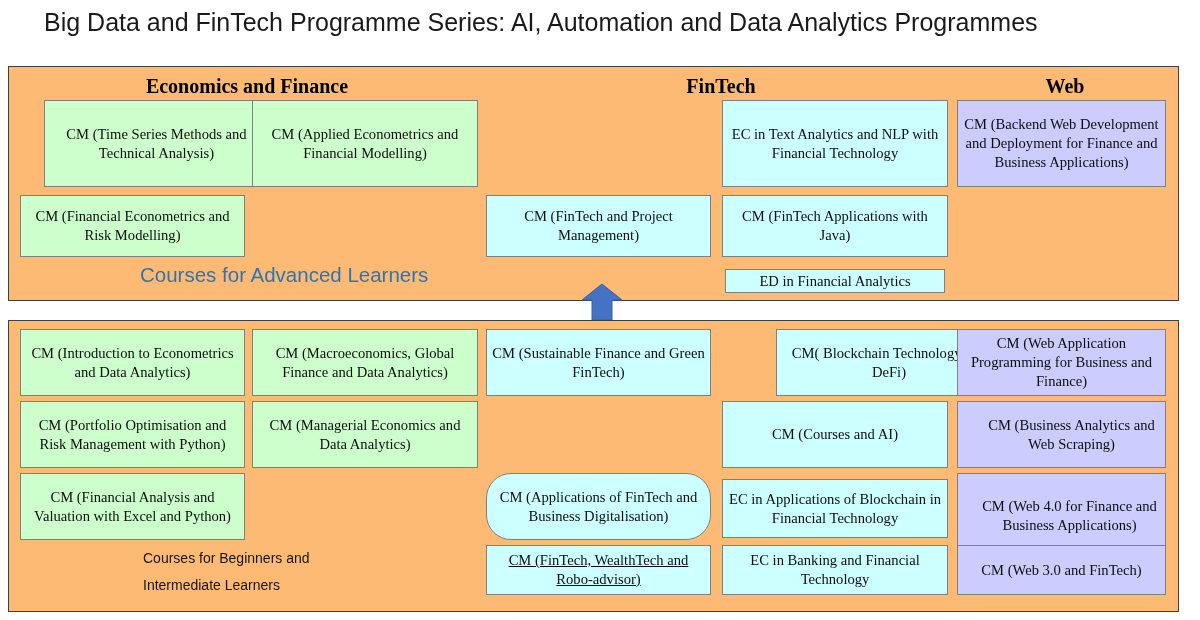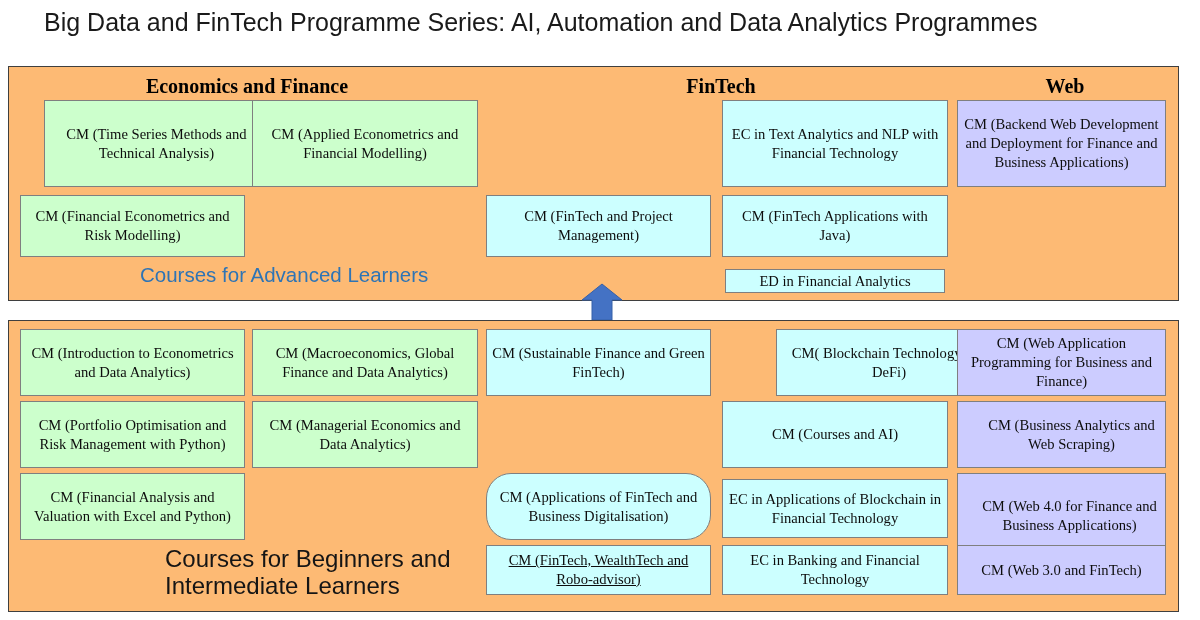--- a/index.html
+++ b/index.html
@@ -80,22 +80,22 @@
     position: absolute;
     font-family: "Liberation Sans", sans-serif;
     white-space: pre-line;
   }
   #caption-advanced {
     left: 140px; top: 262px; width: 340px;
     font-size: 20.5px; line-height: 26px;
     color: #2E74B5;
   }
   #caption-beginner {
-    left: 165px; top: 545px; width: 310px;
-    font-size: 24px; line-height: 27px;
+    left: 143px; top: 545px; width: 310px;
+    font-size: 14px; line-height: 27px;
     color: #151515;
   }
 
   
   #flow-arrow {
     position: absolute;
     left: 580px;
     top: 283px;
     width: 44px;
     height: 38px;

